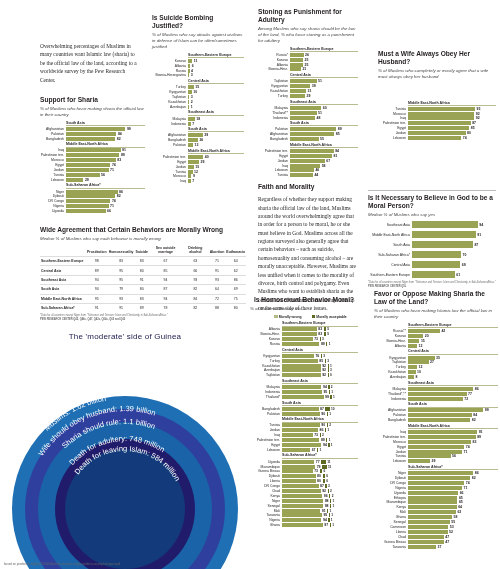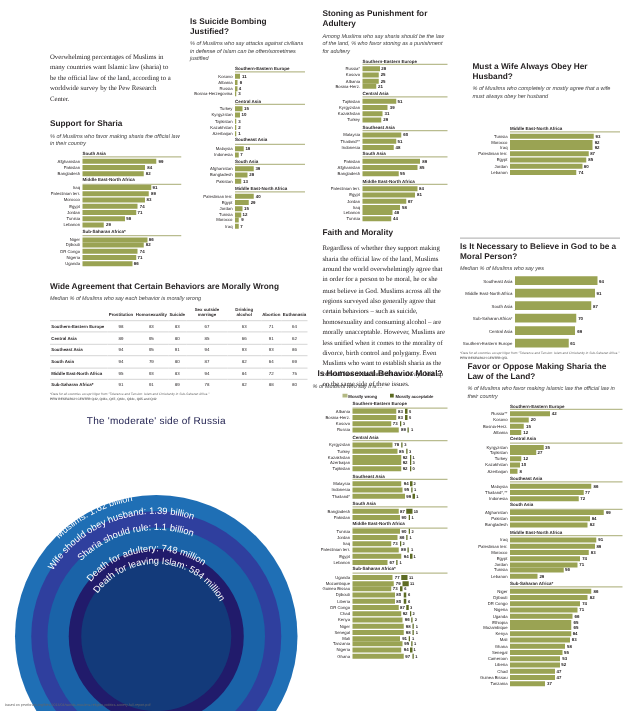--- a/index.html
+++ b/index.html
@@ -995,21 +995,21 @@
         </div>
         <div class="brline">
           <div class="brlbl" style="width: 34px;">Tanzania</div>
           <div class="brbar" style="width: 28.12px;"></div>
           <div class="brval">37</div>
         </div>
       </div>
   </div>
 
   <div class="circlewrap">
-    <div class="circ-title">The 'moderate' side of Russia</div>
+    <div class="circ-title">The 'moderate' side of Guinea</div>
     <svg width="250" height="230" viewBox="0 0 250 230" style="position:absolute; top:22px; left:0;">
       <defs>
         <path id="arc1" d="M 15,155 A 110,110 0 0 1 235,155" fill="none"></path>
         <path id="arc2" d="M 27,155 A 98,98 0 0 1 223,155" fill="none"></path>
         <path id="arc3" d="M 40,155 A 85,85 0 0 1 210,155" fill="none"></path>
         <path id="arc4" d="M 57,155 A 68,68 0 0 1 193,155" fill="none"></path>
         <path id="arc5" d="M 67,155 A 58,58 0 0 1 183,155" fill="none"></path>
       </defs>
       <circle cx="125" cy="155" r="113" fill="#1f6fb5"></circle>
       <circle cx="125" cy="155" r="100" fill="#2f3f9e"></circle>

